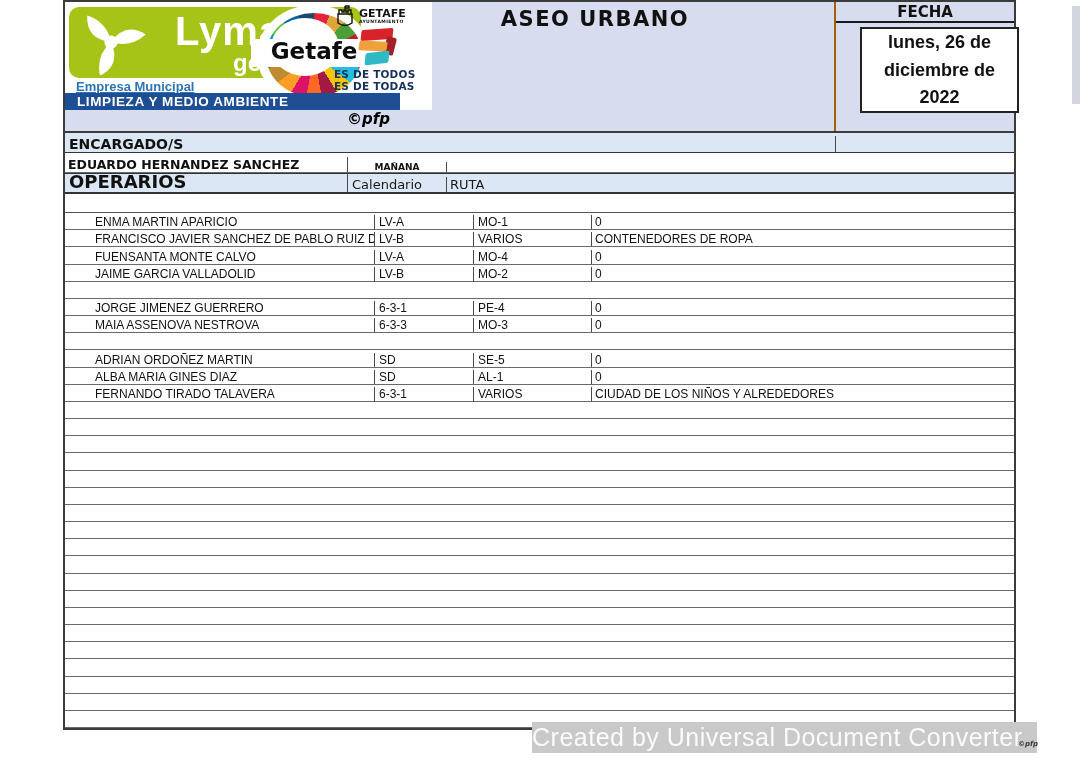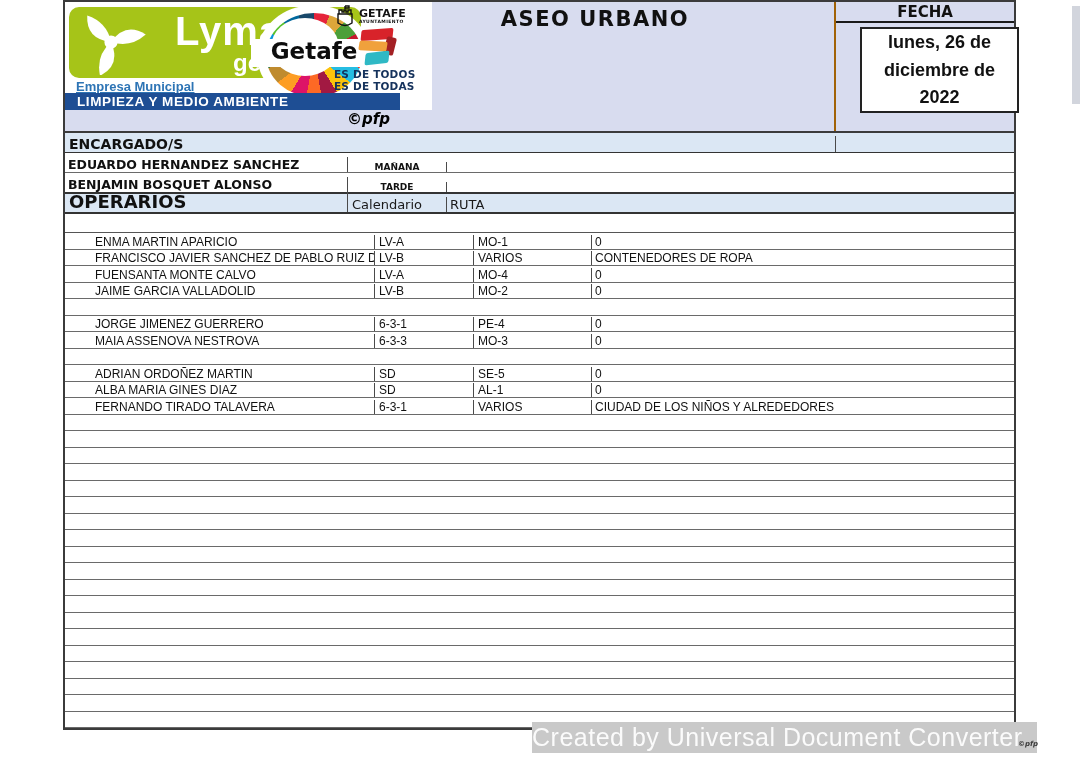--- a/index.html
+++ b/index.html
@@ -181,27 +181,20 @@
       <div class="cell c-enc-right"></div>
     </div>
 
     <div class="row row-enc">
       <div class="cell c-name vr">EDUARDO HERNANDEZ SANCHEZ</div>
       <div class="cell c-cal shift vr">MAÑANA</div>
       <div class="cell c-ruta vr"></div>
       <div class="cell c-enc-mid vr"></div>
       <div class="cell c-enc-right"></div>
     </div>
-    <div class="row row-enc" style="border-bottom:1px solid #333;">
-      <div class="cell c-name vr">BENJAMIN BOSQUET ALONSO</div>
-      <div class="cell c-cal shift vr">TARDE</div>
-      <div class="cell c-ruta vr"></div>
-      <div class="cell c-enc-mid vr"></div>
-      <div class="cell c-enc-right"></div>
-    </div>
 
     <div class="row row-oper">
       <div class="cell c-name vr">OPERARIOS</div>
       <div class="cell c-cal hdr vr">Calendario</div>
       <div class="cell c-obs hdr">RUTA</div>
     </div>
 
     <div class="data-rows" id="data-rows">
   <div class="row data-row first-empty">
     <div class="cell c-name vr"></div>

